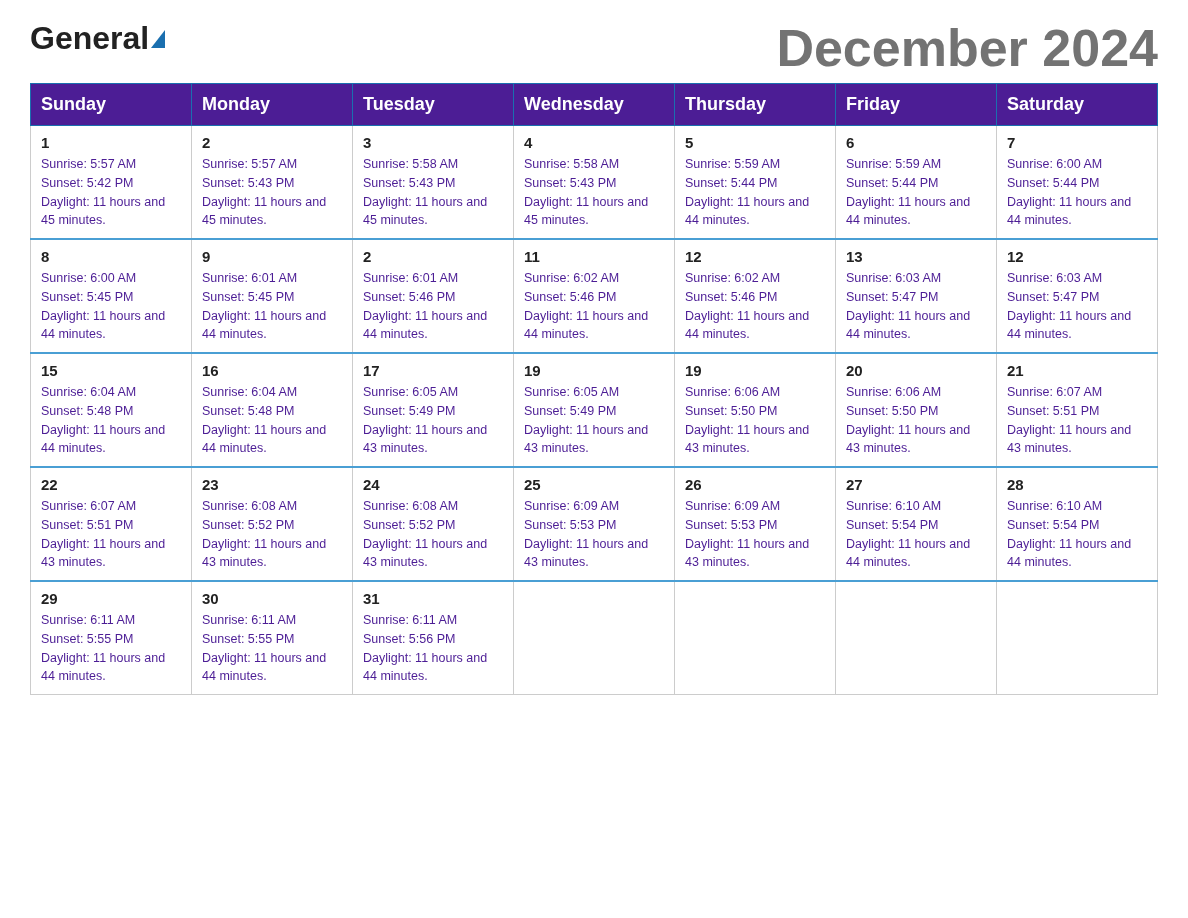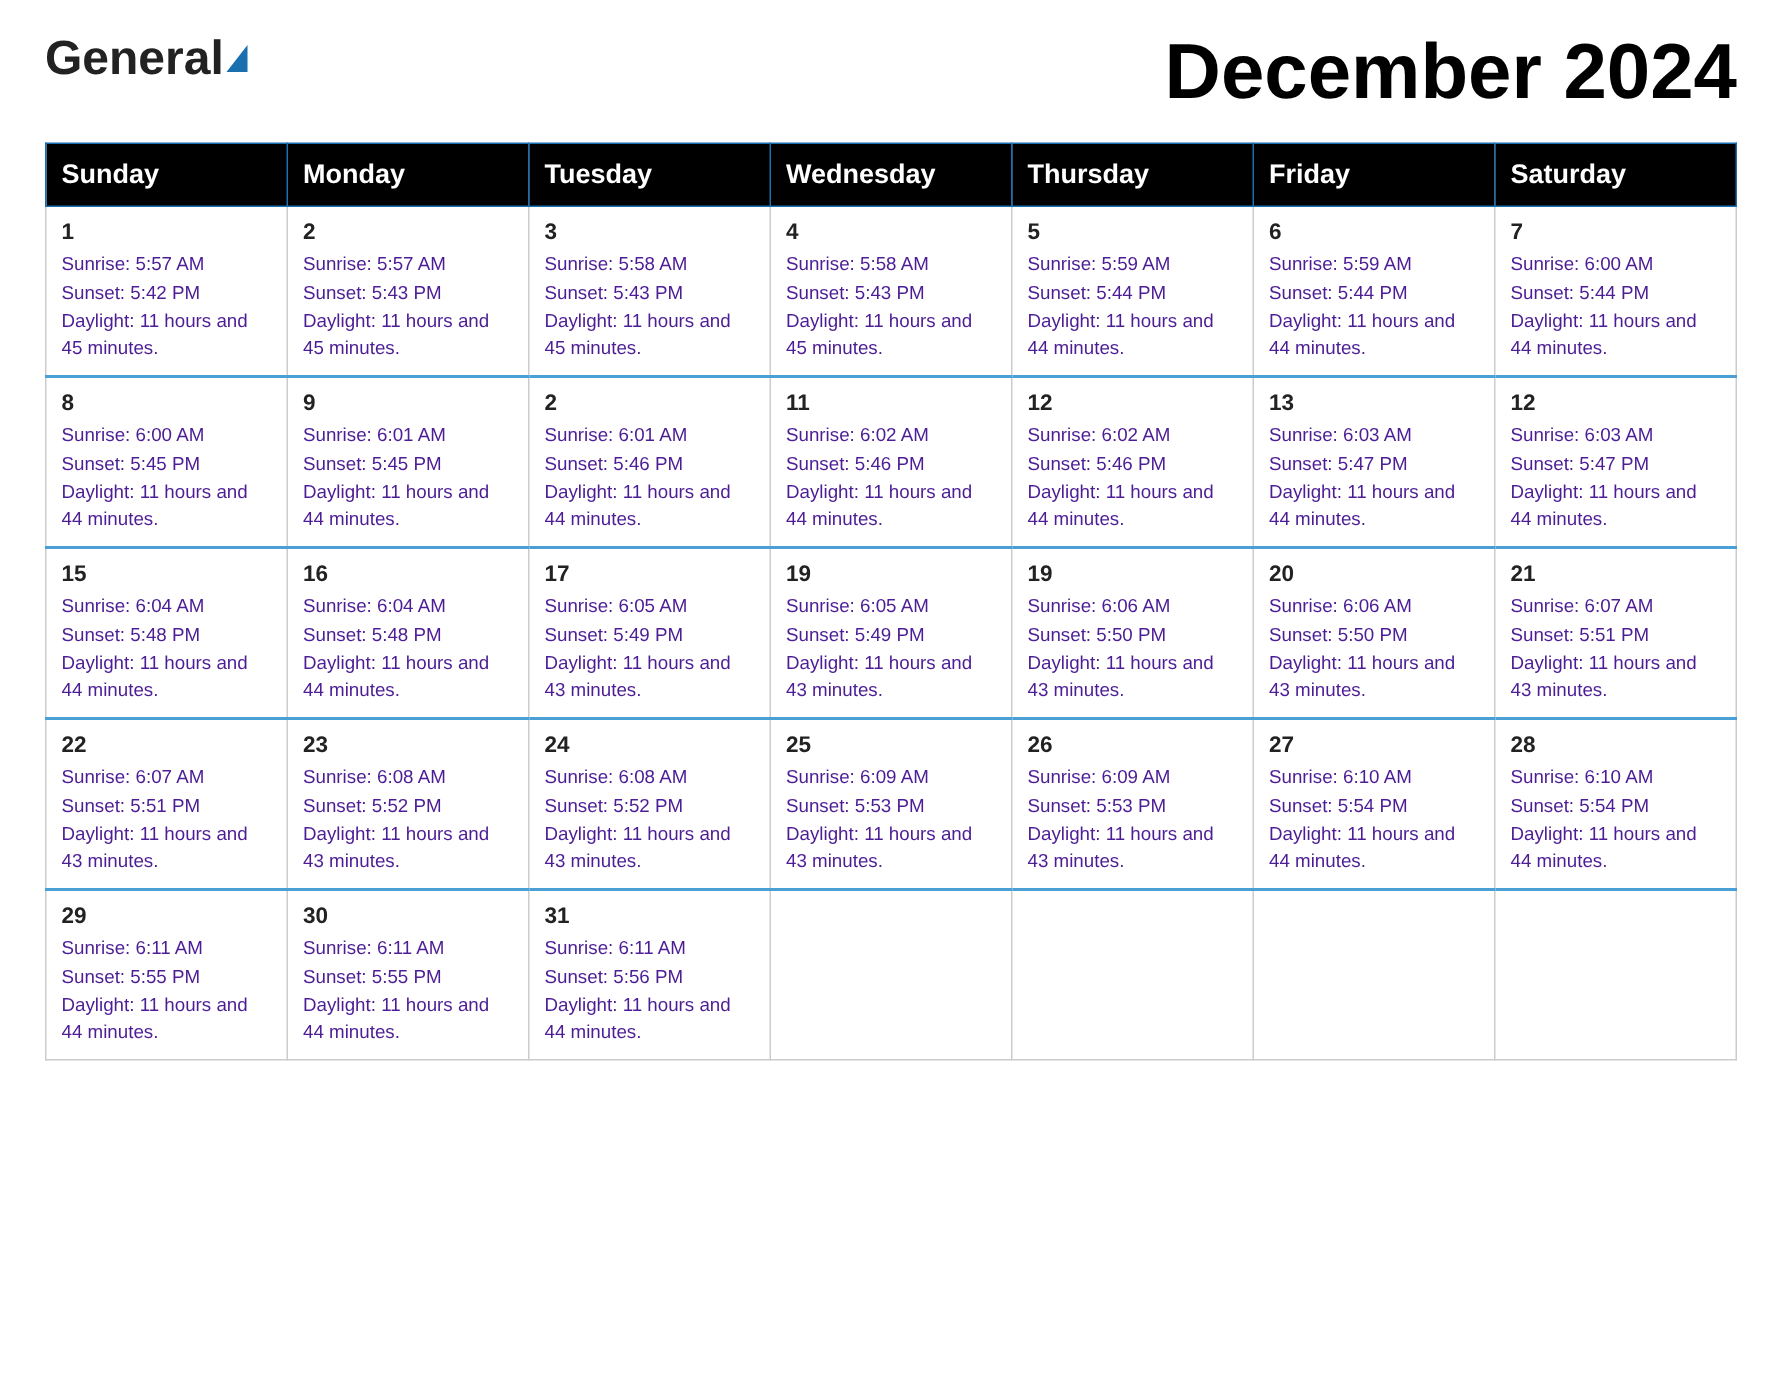--- a/index.html
+++ b/index.html
@@ -7,43 +7,43 @@
       background: #fff;
       font-family: Arial, sans-serif;
       width: 1188px;
       min-height: 918px;
       padding: 20px 30px;
     }
     .header {
       display: flex;
       justify-content: space-between;
       align-items: flex-start;
-      margin-bottom: 18px;
+      margin-bottom: 6px;
       gap: 36px;
     }
     .title-block {
       text-align: right;
     }
     .month-title {
       font-size: 52px;
       font-weight: bold;
-      color: #000000;
+      color: #737373;
       line-height: 1.1;
     }
     .subtitle {
       font-size: 22px;
       color: #444;
     }
     .calendar-table {
       width: 100%;
       border-collapse: collapse;
       border: 1px solid #aaa;
     }
     .calendar-table th {
-      background-color: #000000;
+      background-color: #4c1d95;
       color: #fff;
       font-size: 18px;
       font-weight: bold;
       padding: 10px 10px;
       text-align: left;
       border: 1px solid #1a6faf;
     }
     .calendar-table td {
       vertical-align: top;
       padding: 8px 10px;

